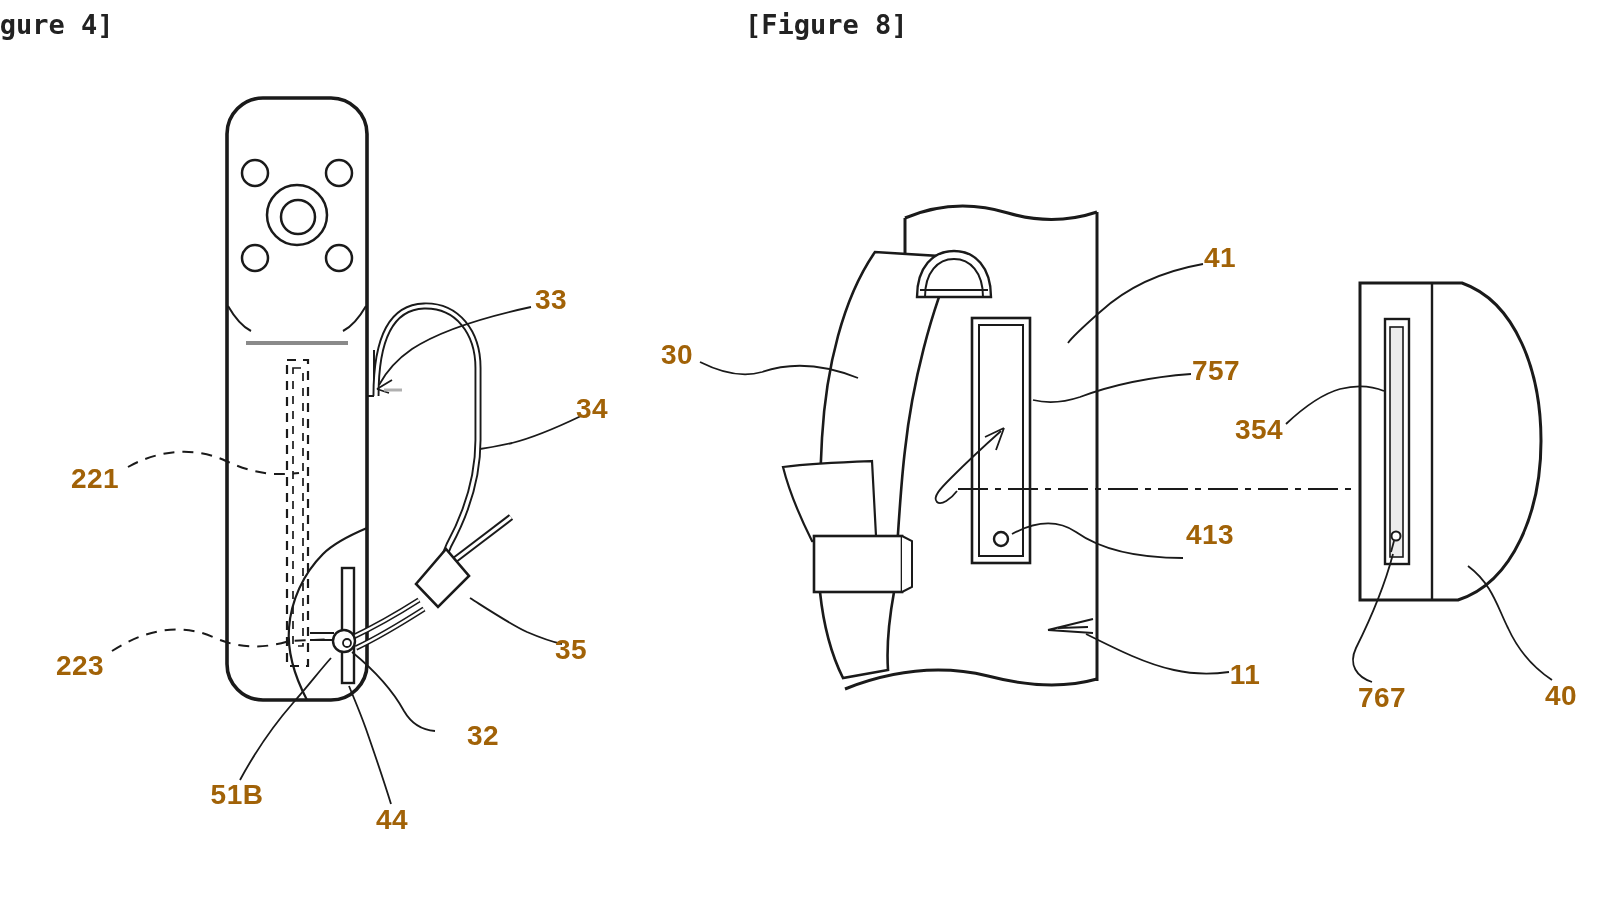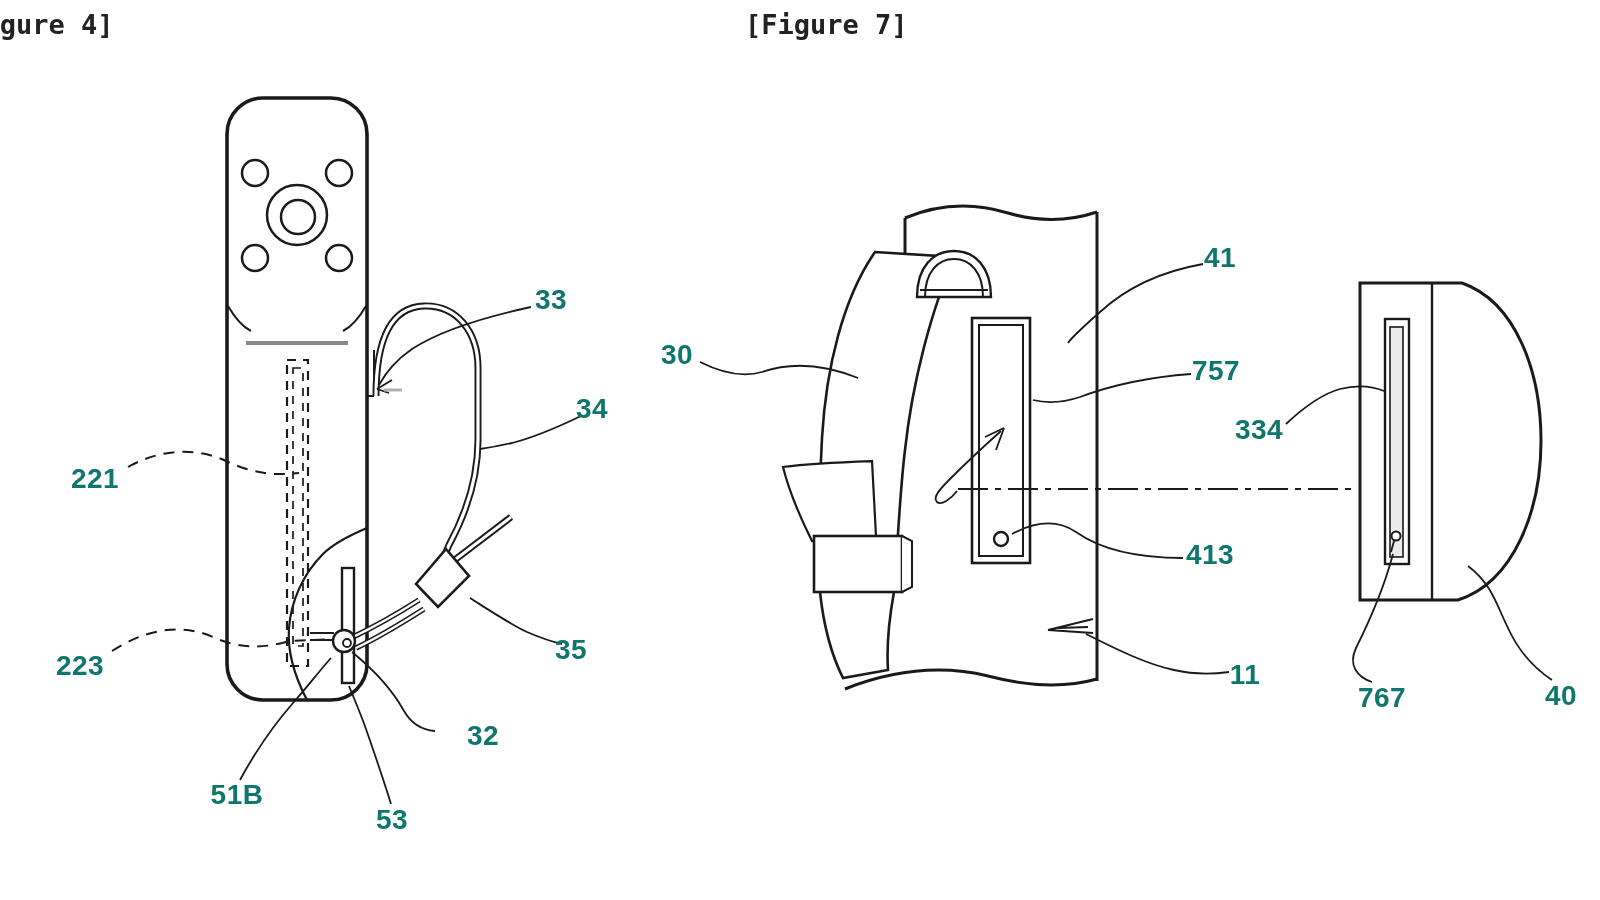--- a/index.html
+++ b/index.html
@@ -1,21 +1,21 @@
 <!DOCTYPE html>
 <html><head>
 <meta charset="utf-8">
 <style>
   html,body{margin:0;padding:0;background:#fff;}
   #stage{position:relative;width:1600px;height:900px;background:#fff;overflow:hidden;
          font-family:"Liberation Sans",sans-serif;}
   #stage svg{position:absolute;left:0;top:0;}
   .ttl{position:absolute;font:700 27px "DejaVu Sans Mono",monospace;color:#222;white-space:pre;}
   .lbl{position:absolute;transform:translate(-50%,-50%);
-       font:700 28px "Liberation Sans",sans-serif;color:#0f766e;letter-spacing:.5px;white-space:nowrap;}
+       font:700 28px "Liberation Sans",sans-serif;color:#a16207;letter-spacing:.5px;white-space:nowrap;}
   .k{stroke:#1a1a1a;fill:none;}
   .kf{stroke:#1a1a1a;fill:#fff;}
   .wover{stroke:#fff;fill:none;}
   .gray{stroke:#8a8a8a;fill:none;}
   .lgray{stroke:#b0b0b0;fill:none;}
 </style>
 </head>
 <body>
 
 <div id="stage">
@@ -146,33 +146,33 @@
         <path d="M 1012,534 C 1036,521 1058,520 1076,532 C 1100,549 1136,558 1183,558"></path>
         <path d="M 1086,634 C 1118,650 1146,664 1174,670 C 1196,675 1214,674 1229,672"></path>
         <path d="M 1286,424 C 1304,407 1322,394 1340,389 C 1356,385 1372,386 1384,391"></path>
         <path d="M 1393,554 C 1384,588 1370,620 1356,648 C 1348,665 1357,677 1372,682"></path>
         <path d="M 1468,566 C 1492,584 1497,606 1508,628 C 1518,650 1534,668 1552,680"></path>
       </g>
     </g>
   </svg>
 
   <div class="ttl" style="left:-49px;top:9px">[Figure 4]</div>
-  <div class="ttl" style="left:745px;top:9px">[Figure 7]</div>
+  <div class="ttl" style="left:745px;top:9px">[Figure 8]</div>
 
   <div class="lbl" style="left:95px;top:479px">221</div>
   <div class="lbl" style="left:80px;top:666px">223</div>
   <div class="lbl" style="left:551px;top:300px">33</div>
   <div class="lbl" style="left:592px;top:409px">34</div>
   <div class="lbl" style="left:571px;top:650px">35</div>
   <div class="lbl" style="left:483px;top:736px">32</div>
   <div class="lbl" style="left:237px;top:795px">51B</div>
-  <div class="lbl" style="left:392px;top:820px">53</div>
+  <div class="lbl" style="left:392px;top:820px">44</div>
 
   <div class="lbl" style="left:677px;top:355px">30</div>
   <div class="lbl" style="left:1220px;top:258px">41</div>
   <div class="lbl" style="left:1216px;top:371px">757</div>
-  <div class="lbl" style="left:1259px;top:430px">334</div>
-  <div class="lbl" style="left:1210px;top:555px">413</div>
+  <div class="lbl" style="left:1259px;top:430px">354</div>
+  <div class="lbl" style="left:1210px;top:535px">413</div>
   <div class="lbl" style="left:1245px;top:675px">11</div>
   <div class="lbl" style="left:1382px;top:698px">767</div>
   <div class="lbl" style="left:1561px;top:696px">40</div>
 
 </div>
 
 </body></html>

